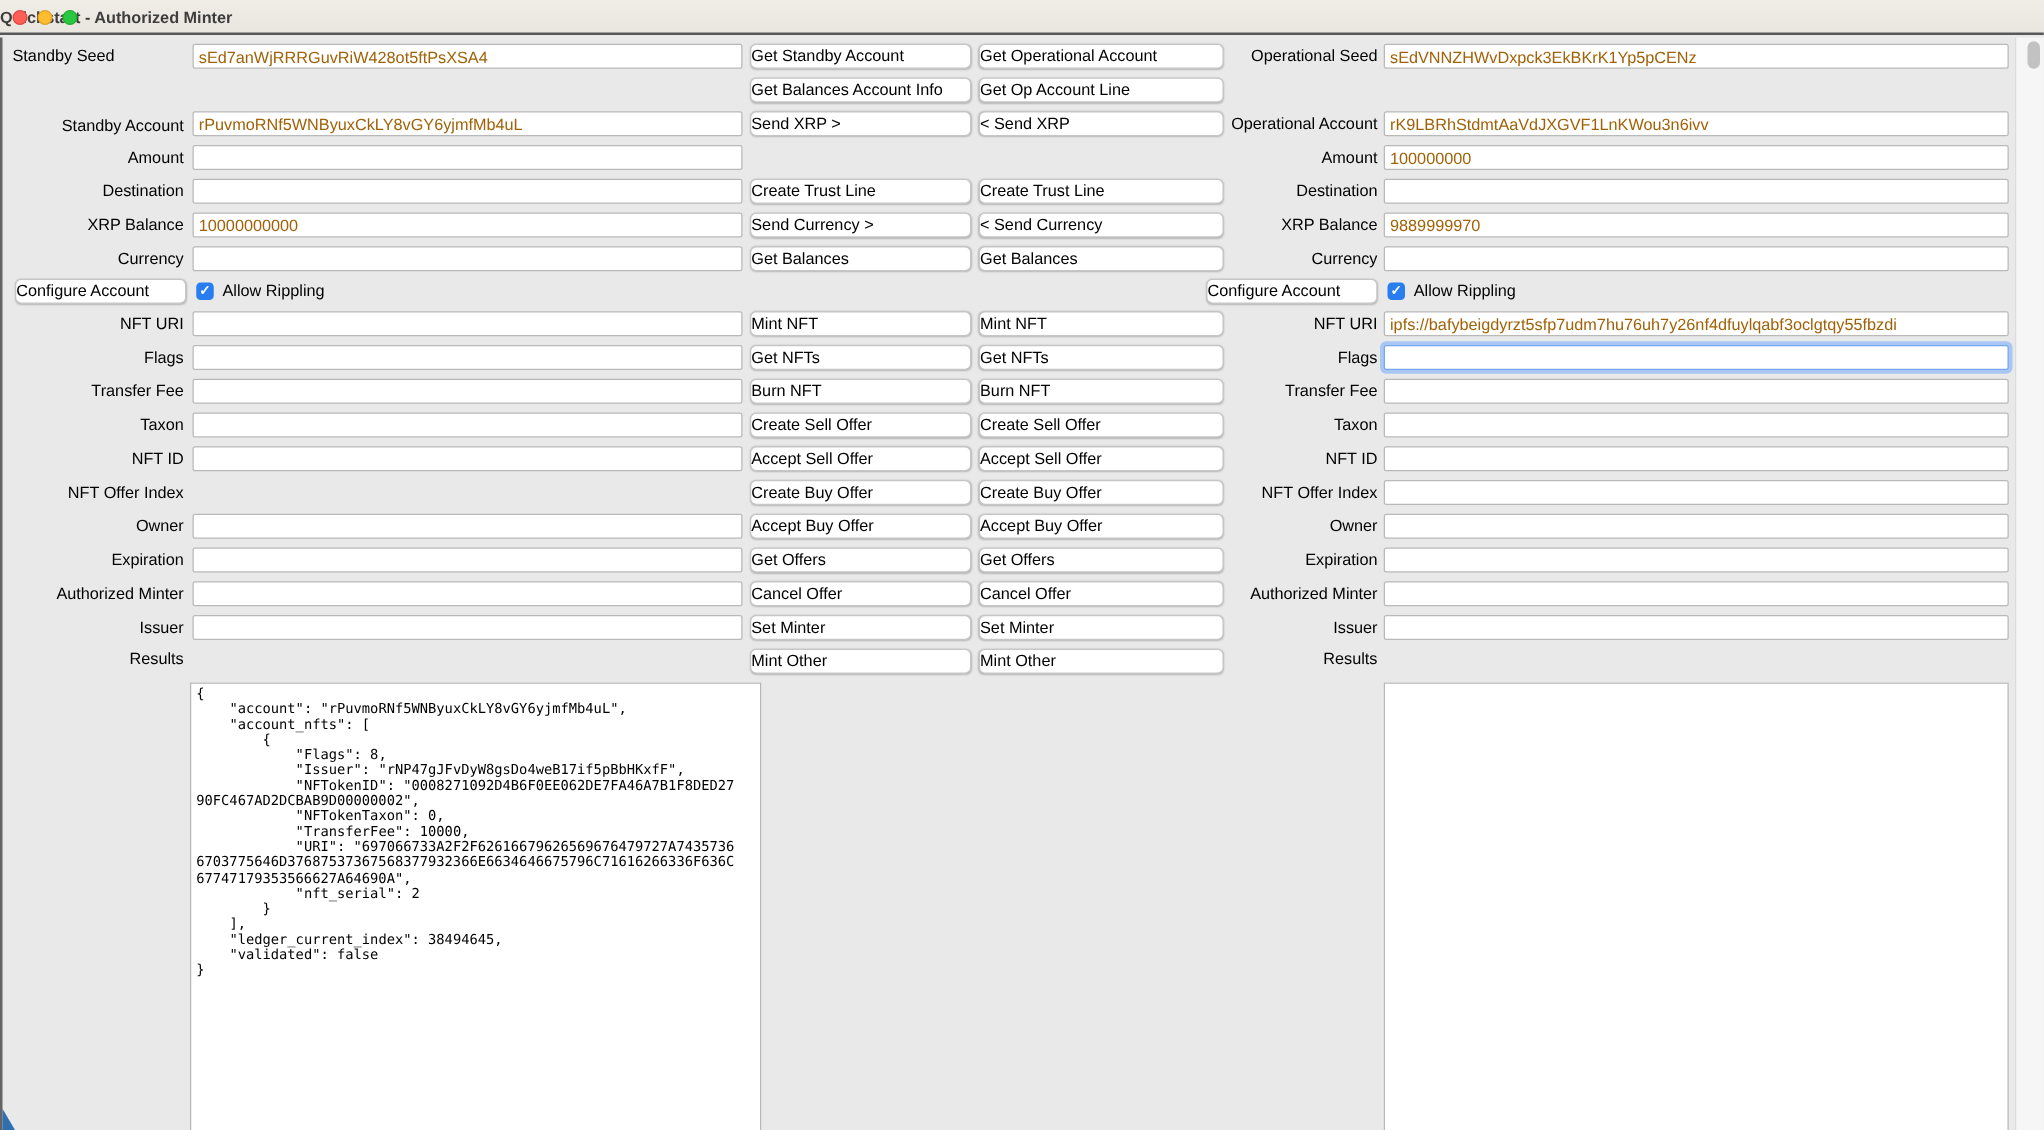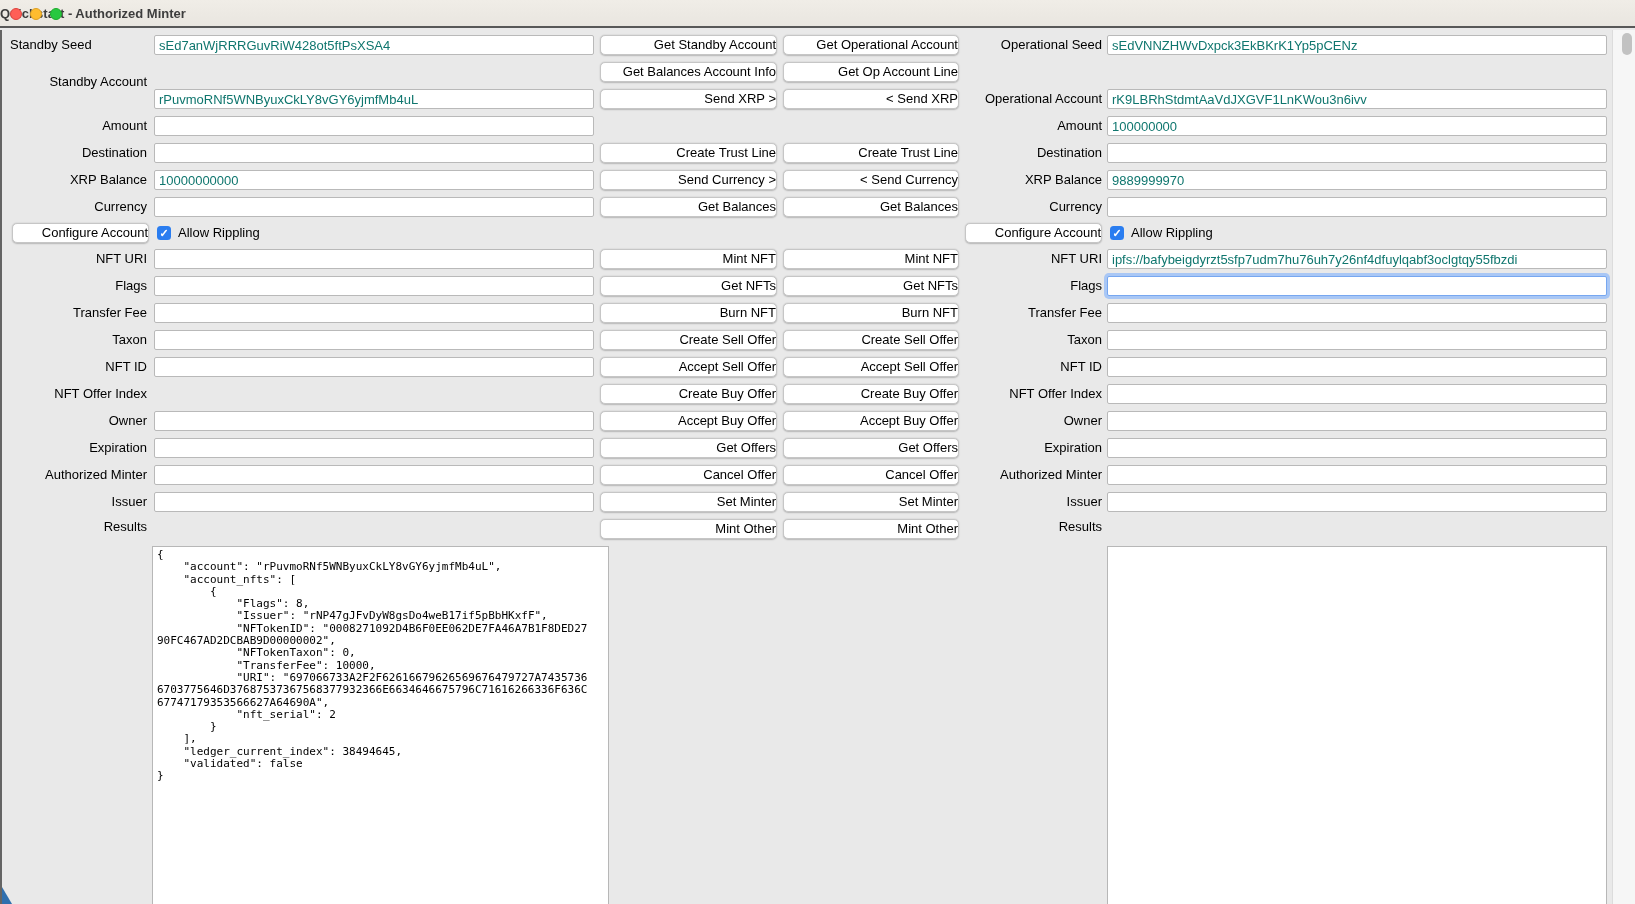--- a/index.html
+++ b/index.html
@@ -21,33 +21,33 @@
   
   .content { position:absolute; left:0; top:30px; width:1635px; height:874px;
              background:#e9e9e9; border-left:2px solid #646464; }
 
   .lbl { position:absolute; height:20px; line-height:20px; font-size:13px; color:#000;
          white-space:nowrap; }
   .lblL  { left:0; width:145px; text-align:right; }
   .lblL1 { left:8px; text-align:left; }
   .lblR  { left:955px; width:145px; text-align:right; }
 
-  .fld { position:absolute; height:20px; font-size:13px; color:#0f766e;
+  .fld { position:absolute; height:20px; font-size:13px; color:#a16207;
          background:#fff; border:1px solid #b9b9b9; border-radius:2px;
          padding:0 4px; outline:none; }
   .fldL { left:152px; width:440px; }
   .fldR { left:1105px; width:500px; }
   .fld.focused { border:1px solid #77a7f0; box-shadow:0 0 0 3px #a9c7f5; }
 
   .btn { position:absolute; height:20px; line-height:18px; font-size:13px; color:#000;
          background:#fff; border:1px solid #c6c6c6; border-radius:5px;
-         text-align:right; box-shadow:0 0.5px 1.5px rgba(0,0,0,0.22); cursor:default;
+         text-align:left; box-shadow:0 0.5px 1.5px rgba(0,0,0,0.22); cursor:default;
          z-index:2; }
   .btn1 { left:598px; width:177px; }
-  .btn2 { left:781px; width:176px; }
+  .btn2 { left:781px; width:196px; }
   .btnCfgL { left:10px;  width:137px; }
   .btnCfgR { left:963px; width:137px; }
 
   .chk { position:absolute; width:14px; height:14px; border-radius:3.5px;
          background:#2a7df0; color:#fff; font-size:11px; line-height:14px;
          text-align:center; font-weight:bold; }
   .chk::after { content:"\2713"; }
   .chklbl { position:absolute; height:20px; line-height:20px; font-size:13px; }
 
   .results { position:absolute; top:516px; height:386px; background:#fff;
@@ -77,21 +77,21 @@
     <span class="dot red"></span>
     <span class="dot yellow"></span>
     <span class="dot green"></span>
   </div>
   <span class="title">Quickstart - Authorized Minter</span>
 </div>
 
 <div class="content">
 
   <div class="lbl lblL1" style="top:5px">Standby Seed</div>
-  <div class="lbl lblL" style="top:42px">Standby Account</div>
+  <div class="lbl lblL" style="top:61px">Standby Account</div>
   <div class="lbl lblL" style="top:86px">Amount</div>
   <div class="lbl lblL" style="top:113px">Destination</div>
   <div class="lbl lblL" style="top:140px">XRP Balance</div>
   <div class="lbl lblL" style="top:167px">Currency</div>
   <div class="lbl lblL" style="top:219px">NFT URI</div>
   <div class="lbl lblL" style="top:246px">Flags</div>
   <div class="lbl lblL" style="top:273px">Transfer Fee</div>
   <div class="lbl lblL" style="top:300px">Taxon</div>
   <div class="lbl lblL" style="top:327px">NFT ID</div>
   <div class="lbl lblL" style="top:354px">NFT Offer Index</div>

